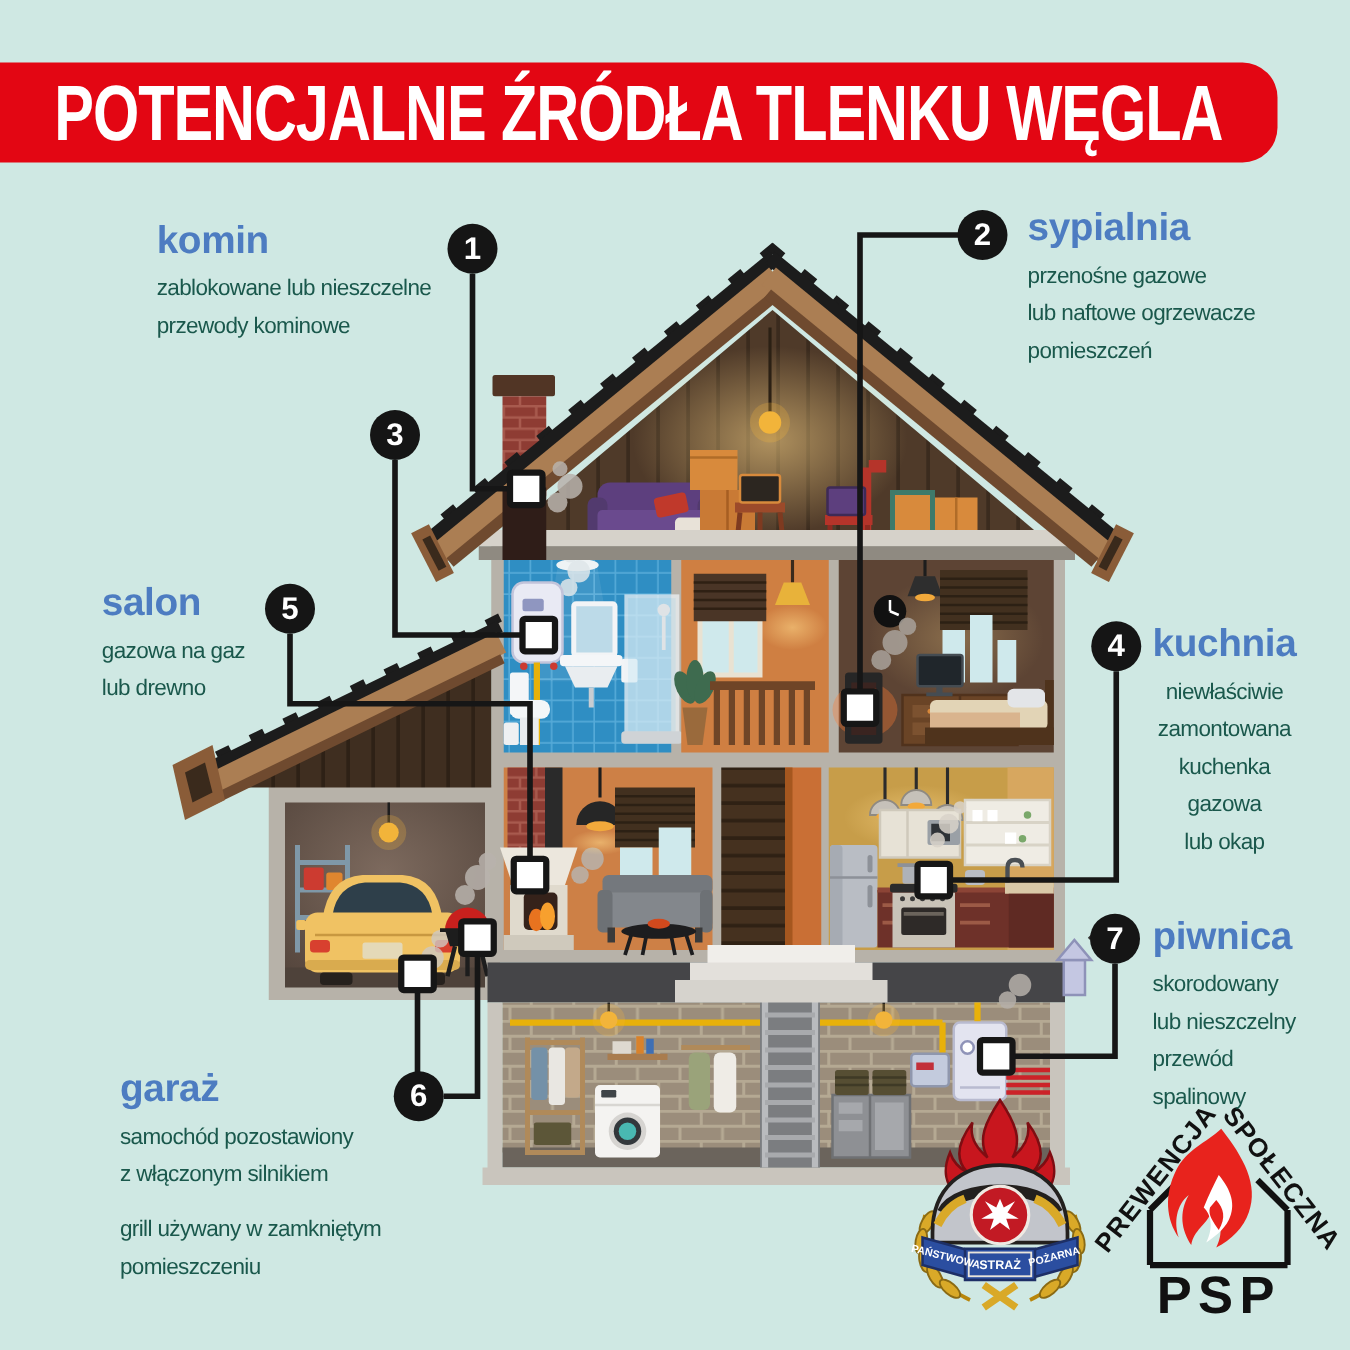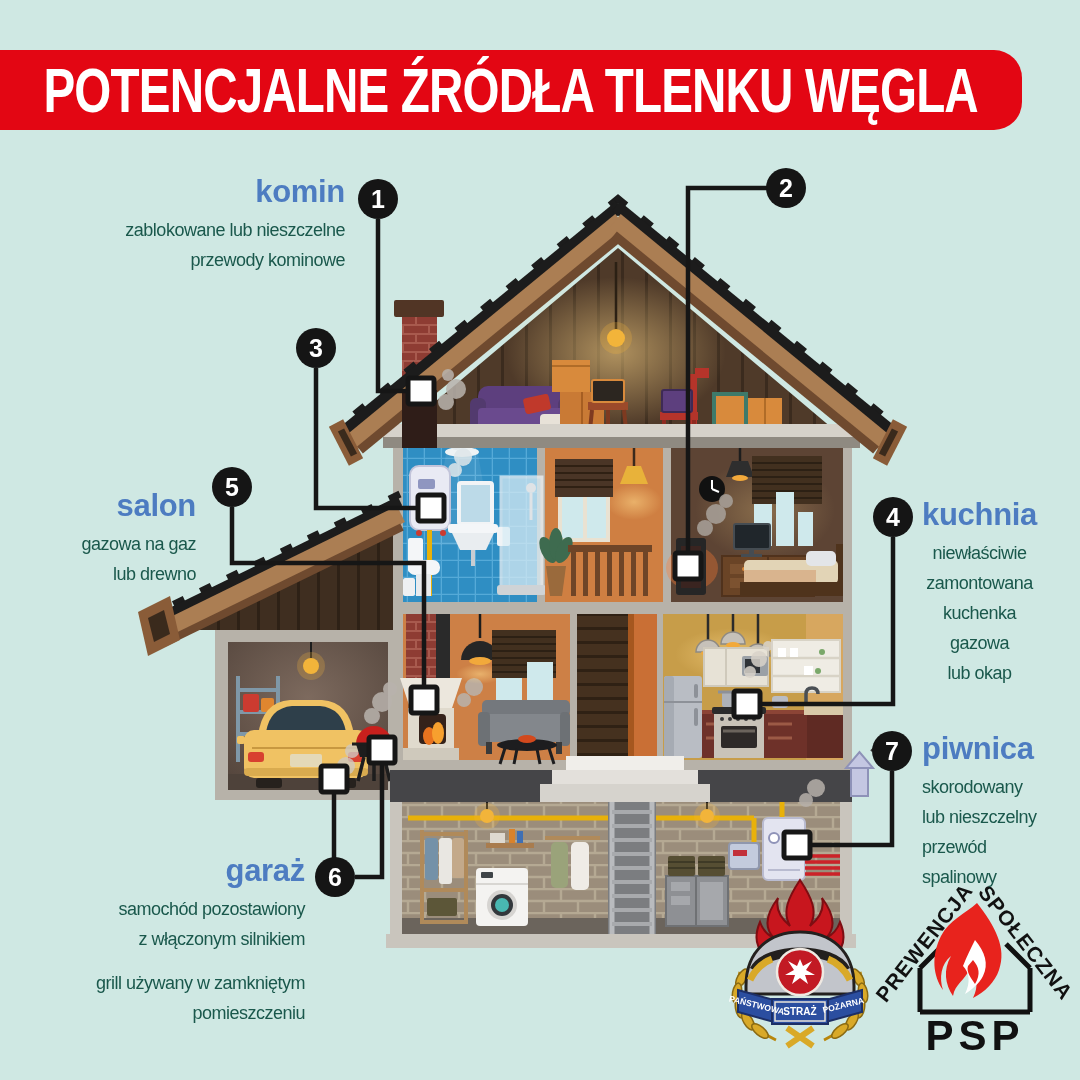--- a/index.html
+++ b/index.html
@@ -8,21 +8,21 @@
   .art{position:absolute;left:0;top:0;}
   .banner{position:absolute;left:0;top:50px;width:1022px;height:80px;background:var(--banner,#e30613);
     border-radius:0 28px 28px 0;display:flex;align-items:center;justify-content:center;}
   .banner h1{margin:0;color:#fff;font-size:56px;font-weight:bold;letter-spacing:-1px;
     white-space:nowrap;transform:scale(.85,1.12);}
   .callout{position:absolute;}
   .callout .h{font-size:31px;font-weight:bold;color:var(--heading,#4d7cc1);line-height:36px;letter-spacing:-.3px;}
   .callout .d{font-size:18px;color:var(--body,#1a584c);line-height:30px;white-space:pre-line;
     margin-top:5px;letter-spacing:-.5px;}
   .callout .d + .d{margin-top:14px;}
-  .align-r{text-align:right;}
+  .align-r{}
   .num{position:absolute;width:40px;height:40px;border-radius:50%;background:#151515;color:#fff;
     font-size:25px;font-weight:bold;display:flex;align-items:center;justify-content:center;}
 </style>
 </head>
 <body>
 
 <div class="canvas">
 
 <svg class="art" width="1080" height="1080" viewBox="0 0 1080 1080">
   <defs>
@@ -578,29 +578,35 @@
 
 <div class="banner">
   <h1>POTENCJALNE ŹRÓDŁA TLENKU WĘGLA</h1>
 </div>
 
 <div class="callout align-r" style="right:735px;top:174px;">
   <div class="h">komin</div>
   <div class="d">zablokowane lub nieszczelne
 przewody kominowe</div>
 </div>
+<div class="callout" style="left:822px;top:164px;">
+  <div class="h">sypialnia</div>
+  <div class="d">przenośne gazowe
+lub naftowe ogrzewacze
+pomieszczeń</div>
+</div>
 <div class="callout" style="left:922px;top:497px;text-align:center;">
   <div class="h">kuchnia</div>
   <div class="d">niewłaściwie
 zamontowana
 kuchenka
 gazowa
 lub okap</div>
 </div>
-<div class="callout align-r" style="right:884px;top:488px;">
+<div class="callout align-r" style="right:884px;top:464px;">
   <div class="h">salon</div>
   <div class="d">gazowa na gaz
 lub drewno</div>
 </div>
 <div class="callout align-r" style="right:775px;top:853px;">
   <div class="h">garaż</div>
   <div class="d">samochód pozostawiony
 z włączonym silnikiem</div>
   <div class="d">grill używany w zamkniętym
 pomieszczeniu</div>

